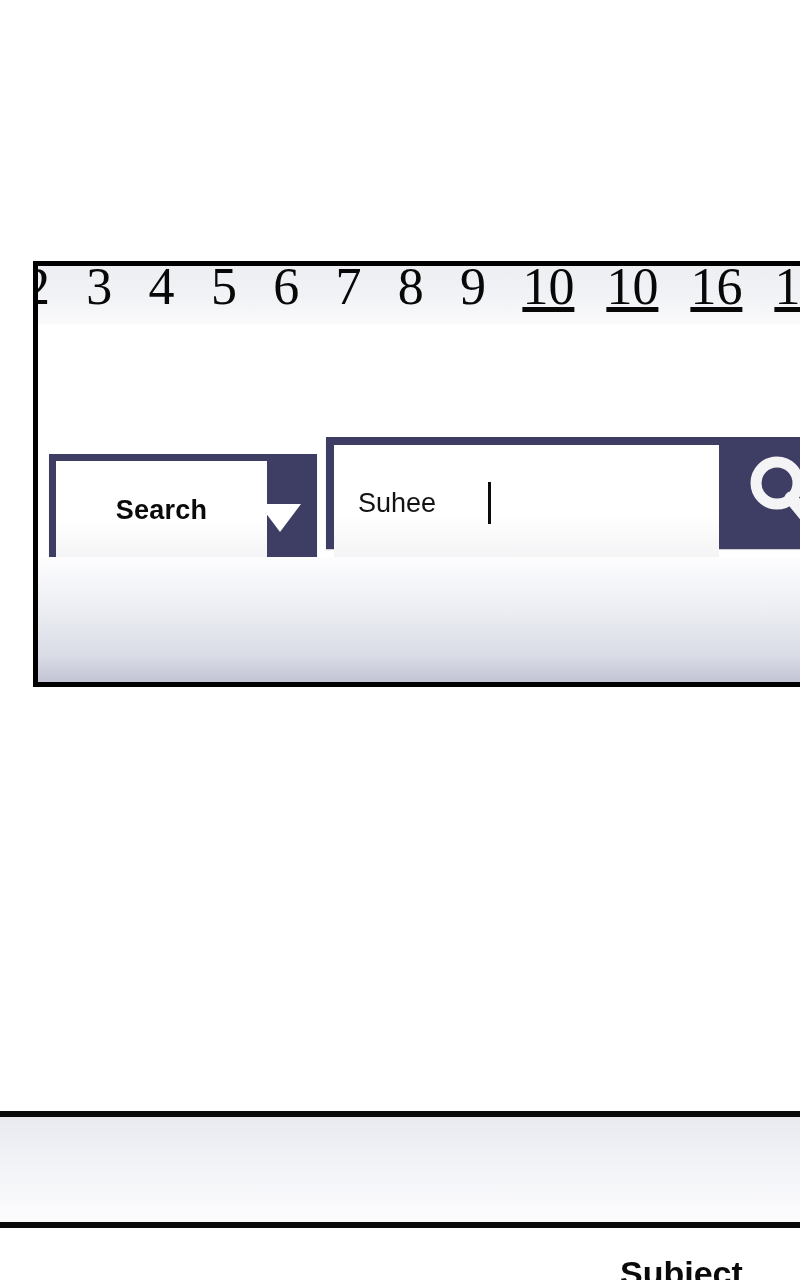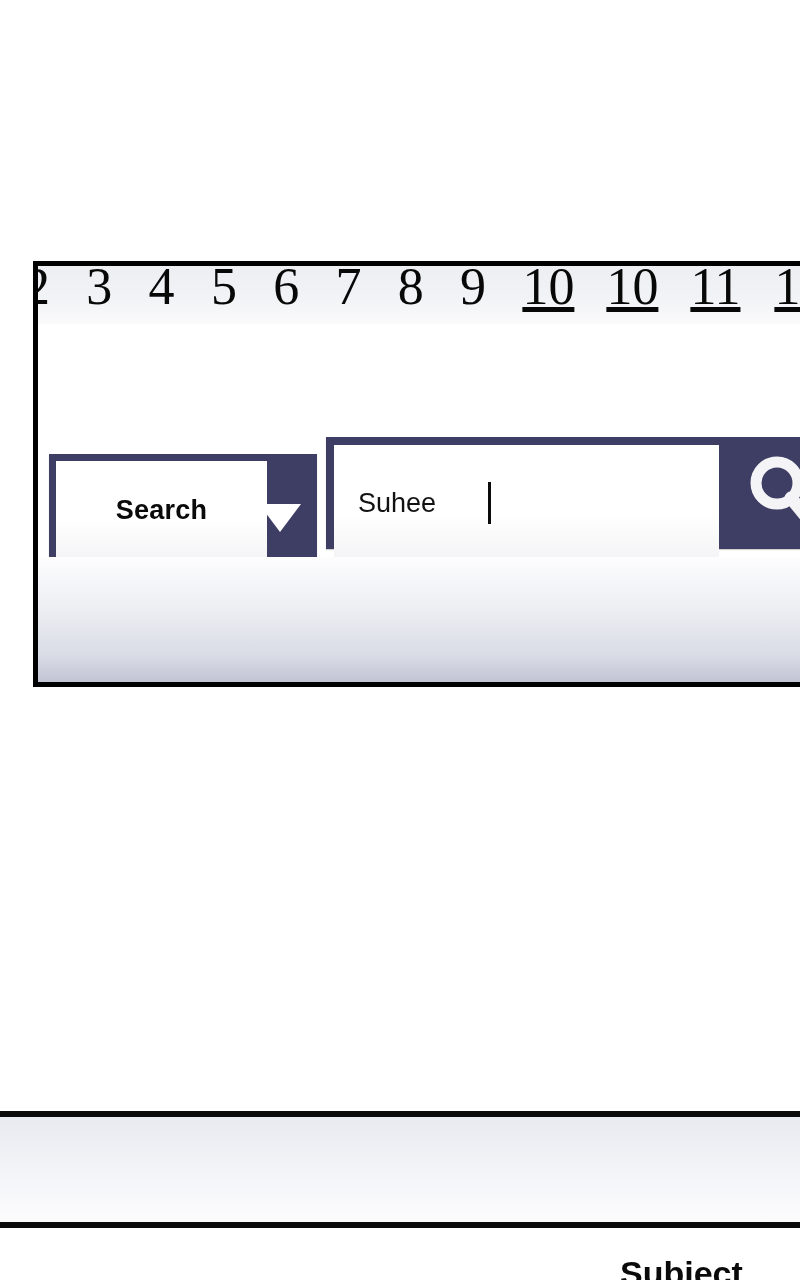--- a/index.html
+++ b/index.html
@@ -226,21 +226,21 @@
       <span class="tick">2</span>
       <span class="tick">3</span>
       <span class="tick">4</span>
       <span class="tick">5</span>
       <span class="tick">6</span>
       <span class="tick">7</span>
       <span class="tick">8</span>
       <span class="tick">9</span>
       <span class="tick wide">10</span>
       <span class="tick wide">10</span>
-      <span class="tick wide">11</span>
+      <span class="tick wide">16</span>
       <span class="tick wide">13</span>
       
       
     </div>
   </div>
 
   <div id="panel-page"></div>
 
   <div id="search-row">
 

